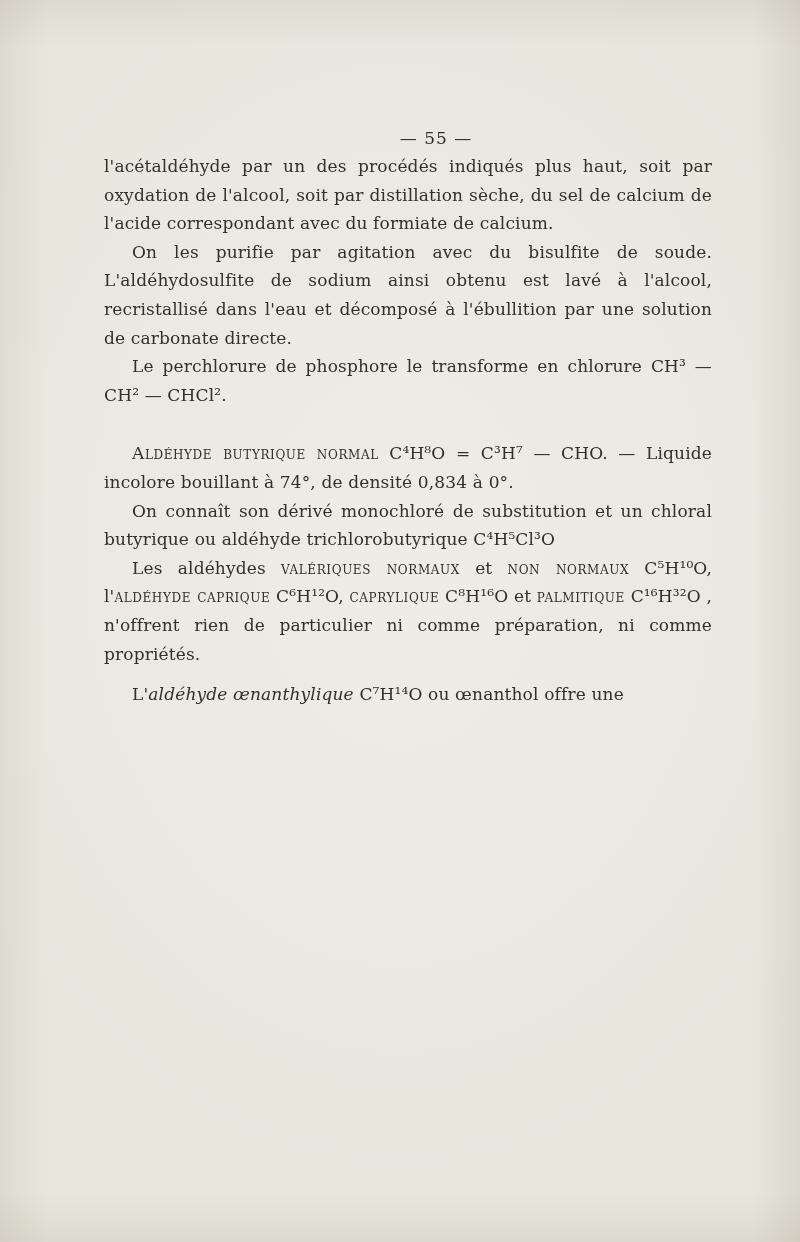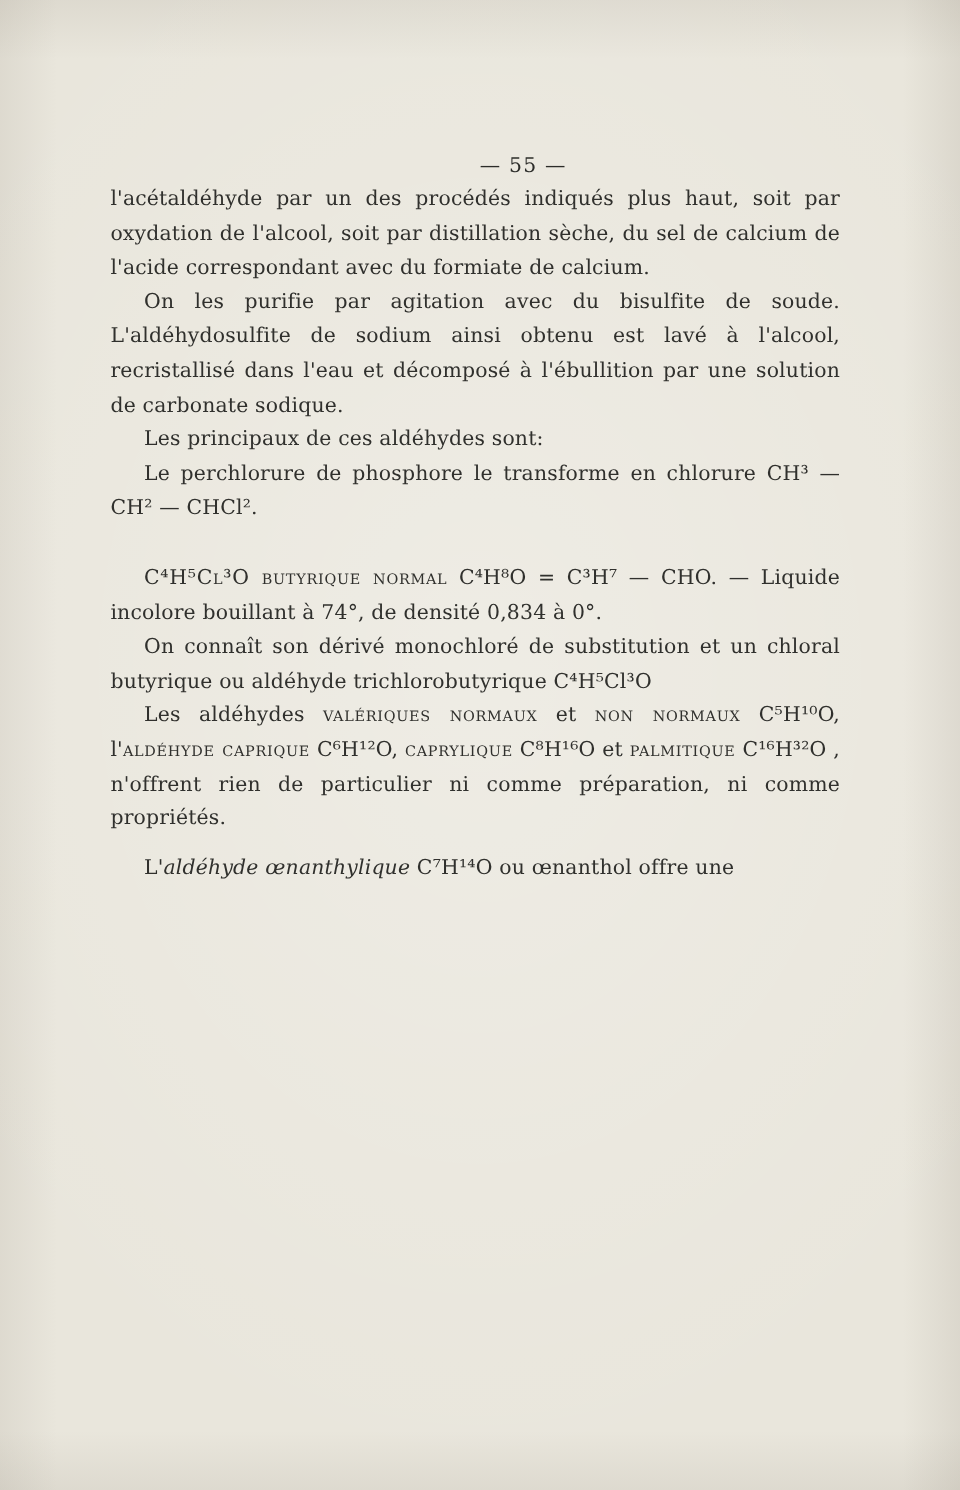--- a/index.html
+++ b/index.html
@@ -31,21 +31,21 @@
     width: 100%;
     text-align: center;
     font-size: 17px;
     letter-spacing: 1px;
     color: #2c2c29;
     margin-left: 36px;
   }
   .text-block {
     position: absolute;
     top: 152px;
-    left: 92px;
+    left: 104px;
     width: 608px;
     font-size: 17px;
     line-height: 28.6px;
     text-align: justify;
     letter-spacing: 0.15px;
   }
   .text-block p {
     margin: 0;
   }
   .indent { text-indent: 28px; }
@@ -62,29 +62,28 @@
 <body>
 
 <div class="scan-page">
 
   <div class="page-number">— 55 —</div>
 
   <div class="text-block">
 
     <p><span>l'acétaldéhyde par un des procédés indiqués plus haut, soit par oxydation de l'alcool, soit par distillation sèche, du sel de calcium de l'acide correspondant avec du formiate de calcium.</span></p>
 
-    <p class="indent"><span>On les purifie par agitation avec du bisulfite de soude. L'aldéhydosulfite de sodium ainsi obtenu est lavé à l'alcool, recristallisé dans l'eau et décomposé à l'ébullition par une solution de carbonate sodique.</span></p>
+    <p class="indent"><span>On les purifie par agitation avec du bisulfite de soude. L'aldéhydosulfite de sodium ainsi obtenu est lavé à l'alcool, recristallisé dans l'eau et décomposé à l'ébullition par une solution de carbonate directe.</span></p>
 
-    <p class="indent"><span>Les principaux de ces aldéhydes sont:</span></p>
 
 
     <p class="indent"><span>Le perchlorure de phosphore le transforme en chlorure CH³ — CH² — CHCl².</span></p>
 
 
-    <p class="indent gap-lg"><span class="sc">C⁴H⁵Cl³O butyrique normal</span><span> C⁴H⁸O = C³H⁷ — CHO. — Liquide incolore bouillant à 74°, de densité 0,834 à 0°.</span></p>
+    <p class="indent gap-lg"><span class="sc">Aldéhyde butyrique normal</span><span> C⁴H⁸O = C³H⁷ — CHO. — Liquide incolore bouillant à 74°, de densité 0,834 à 0°.</span></p>
 
     <p class="indent"><span>On connaît son dérivé monochloré de substitution et un chloral butyrique ou aldéhyde trichlorobutyrique C⁴H⁵Cl³O</span></p>
 
 
     <p class="indent"><span>Les aldéhydes </span><span class="sc">valériques normaux</span><span> et </span><span class="sc">non normaux</span><span> C⁵H¹⁰O, l'</span><span class="sc">aldéhyde caprique</span><span> C⁶H¹²O, </span><span class="sc">caprylique</span><span> C⁸H¹⁶O et </span><span class="sc">palmitique</span><span> C¹⁶H³²O , n'offrent rien de particulier ni comme préparation, ni comme propriétés.</span></p>
 
     <p class="indent gap-sm"><span>L'</span><span class="it">aldéhyde œnanthylique</span><span> C⁷H¹⁴O ou œnanthol offre une</span></p>
 
   </div>
 

